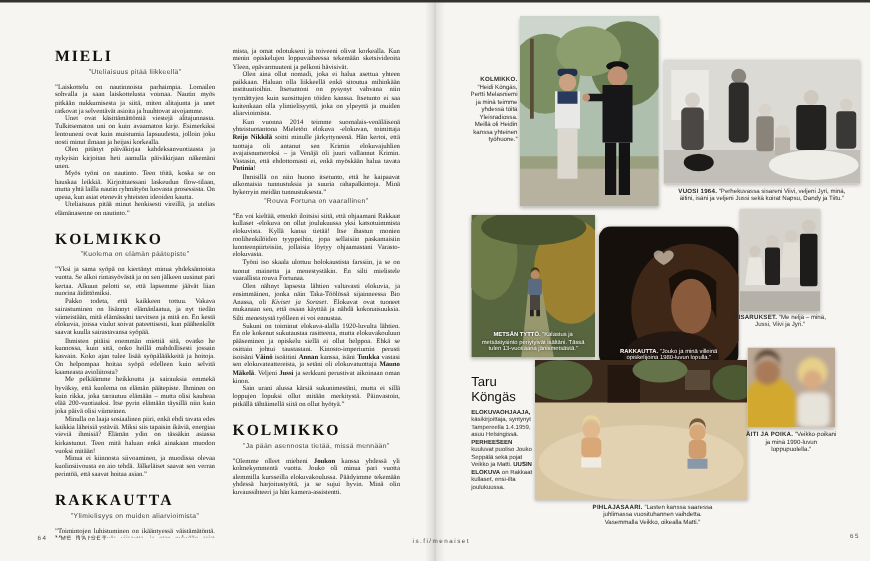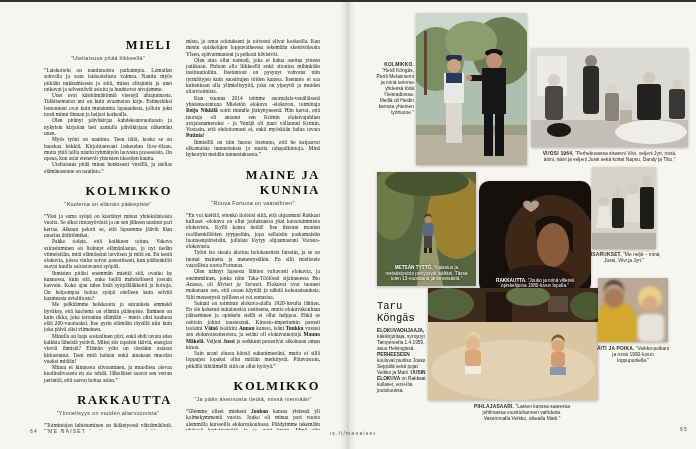--- a/index.html
+++ b/index.html
@@ -6,42 +6,42 @@
   .spread{position:relative;width:696px;height:449px;background:#f6f5f1;overflow:hidden;
           font-family:"Liberation Serif",serif;color:#1b1b1b;}
   .top-rule{position:absolute;left:0;top:0;width:696px;height:2px;background:#34322f;}
   .fold{position:absolute;left:340px;top:2px;width:16px;height:447px;
         background:linear-gradient(90deg,rgba(0,0,0,0) 0%,rgba(0,0,0,.10) 45%,rgba(0,0,0,.16) 50%,rgba(0,0,0,.08) 58%,rgba(0,0,0,0) 100%);}
   
   .col{position:absolute;top:38px;height:392px;overflow:hidden;}
   .col-1{left:44px;width:128px;}
   .col-2{left:186px;width:134px;}
   .sec-title{font-family:"Liberation Serif",serif;font-weight:700;font-size:12.5px;
-             letter-spacing:1.6px;text-align:right;margin:10px 0 2px 0;color:#111;}
+             letter-spacing:1.6px;text-align:left;margin:10px 0 2px 0;color:#111;}
   .sec-title.first{margin-top:0;}
   .sec-sub{font-family:"Liberation Sans",sans-serif;font-size:5.4px;letter-spacing:.3px;
            text-align:center;color:#3c3c3c;margin:0 0 6px 0;}
   .body-txt p{margin:0;font-size:5.4px;line-height:6.3px;text-align:justify;text-indent:8px;}
   .body-txt p.lead{text-indent:0;}
   
   .photo{position:absolute;box-shadow:0 1px 3px rgba(0,0,0,.28);background:#ddd;overflow:hidden;}
   .photo svg{display:block;width:100%;height:100%;}
   .rounded{border-radius:10px;}
   
   .cap{position:absolute;font-family:"Liberation Sans",sans-serif;font-size:4.9px;
        line-height:6px;color:#2a2a2a;}
   .cap b{letter-spacing:.2px;}
   .cap.right{text-align:right;}
   .cap.center{text-align:center;}
   .cap-overlay{position:absolute;left:4px;right:4px;bottom:4px;font-family:"Liberation Sans",sans-serif;
                font-size:4.7px;line-height:5.7px;color:#fff;text-align:center;
                text-shadow:0 0 2px rgba(0,0,0,.8);}
   
   .profile{position:absolute;left:377px;top:301px;width:50px;}
-  .profile-name{font-family:Liberation Mono, monospace;font-size:10.5px;line-height:11.5px;
+  .profile-name{font-family:Liberation Sans, sans-serif;font-size:10.5px;line-height:11.5px;
                 color:#101010;margin:0 0 4px 0;}
   .profile-bio{font-family:"Liberation Sans",sans-serif;font-size:4.8px;line-height:6px;color:#2a2a2a;}
   
   .footer{position:absolute;font-family:"Liberation Sans",sans-serif;font-size:5px;
           letter-spacing:1.2px;color:#4a4a4a;}
 </style>
 </head>
 <body>
 
 <div class="spread">
@@ -70,21 +70,20 @@
     <p class="lead">”Toimintojen luhistuminen on ikääntyessä väistämätöntä. Mutta ikä tuo myös viisautta, ja otan nykyään asiat levollisella tyyneydellä ja aika huolitta.</p>
 
   </div>
 
   <div class="col col-2 body-txt">
     <p class="lead">mista, ja omat odotukseni ja toiveeni olivat korkealla. Kun menin opiskelujen loppuvaiheessa tekemään sketsivideoita Yleen, epävarmuuteni ja pelkoni hävisivät.</p>
     <p>Olen aina ollut nomadi, joka ei halua asettua yhteen paikkaan. Haluan olla liikkeellä enkä sitoutua mihinkään instituutioihin. Itsetuntoni on pysynyt vahvana niin tyrmättyjen kuin suosittujen töiden kanssa. Itsetunto ei saa kuitenkaan olla ylimielisyyttä, joka on ylpeyttä ja muiden aliarvioimista.</p>
     <p>Kun vuonna 2014 teimme suomalais-venäläisenä yhteistuotantona Mieletön elokuva -elokuvan, toimittaja <b>Reijo Nikkilä</b> soitti minulle järkyttyneenä. Hän kertoi, että tuottaja oli antanut sen Krimin elokuvajuhlien avajaisnumeroksi – ja Venäjä oli juuri vallannut Krimin. Vastasin, että ehdottomasti ei, enkä myöskään halua tavata <b>Putinia</b>!</p>
     <p>Ihmisillä on niin huono itsetunto, että he kaipaavat ulkomaisia tunnustuksia ja suuria rahapalkintoja. Minä hykerryin meidän tunnustuksesta.”</p>
 
-    <div class="sec-title">MAINE JA KUNNIA</div>
     <div class="sec-sub">”Rouva Fortuna on vaarallinen”</div>
     <p class="lead">”En voi kieltää, ettenkö iloitsisi siitä, että ohjaamani Rakkaat kullaset -elokuva on ollut joulukuussa yksi katsotuimmista elokuvista. Kyllä kansa tietää! Itse ihastun monien roolihenkilöiden tyyppeihin, jopa sellaisiin paskamaisiin luonteenpiirteisiin, jollaisia löytyy ohjaamastani Varasto-elokuvasta.</p>
     <p>Työni iso skaala ulottuu holokaustista farssiin, ja se on tuonut mainetta ja menestystäkin. En silti mielistele vaarallista rouva Fortunaa.</p>
     <p>Olen nähnyt lapsesta lähtien valtavasti elokuvia, ja ensimmäinen, jonka näin Taka-Töölössä sijainneessa Bio Anassa, oli <i>Kiviset ja Soraset</i>. Elokuvat ovat tuoneet mukanaan sen, että osaan käyttää ja nähdä kokonaisuuksia. Silti menestystä työlleen ei voi ennustaa.</p>
     <p>Sukuni on toiminut elokuva-alalla 1920-luvulta lähtien. En ole kokenut sukutaustaa rasitteena, mutta elokuvakouluun pääseminen ja opiskelu siellä ei ollut helppoa. Ehkä se osittain johtui taustastani. Kinosto-imperiumin perusti isoisäni <b>Väinö</b> isoäitini <b>Annan</b> kanssa, isäni <b>Tuukka</b> vastasi sen elokuvateattereista, ja setäni oli elokuvatuottaja <b>Mauno Mäkelä</b>. Veljeni <b>Jussi</b> ja serkkuni perustivat aikoinaan oman kinon.</p>
     <p>Sain urani alussa kärsiä sukunimestäni, mutta ei sillä loppujen lopuksi ollut mitään merkitystä. Päinvastoin, pitkällä tähtäimellä siitä on ollut hyötyä.”</p>
 
     <div class="sec-title">KOLMIKKO</div>
     <div class="sec-sub">”Ja pään asennosta tietää, missä mennään”</div>
     <p class="lead">”Olemme olleet mieheni <b>Joukon</b> kanssa yhdessä yli kolmekymmentä vuotta. Jouko oli minua pari vuotta alemmilla kursseilla elokuvakoulussa. Päädyimme tekemään yhdessä harjoitustyötä, ja se sujui hyvin. Minä olin kuvaussihteeri ja hän kamera-assistentti.</p>

